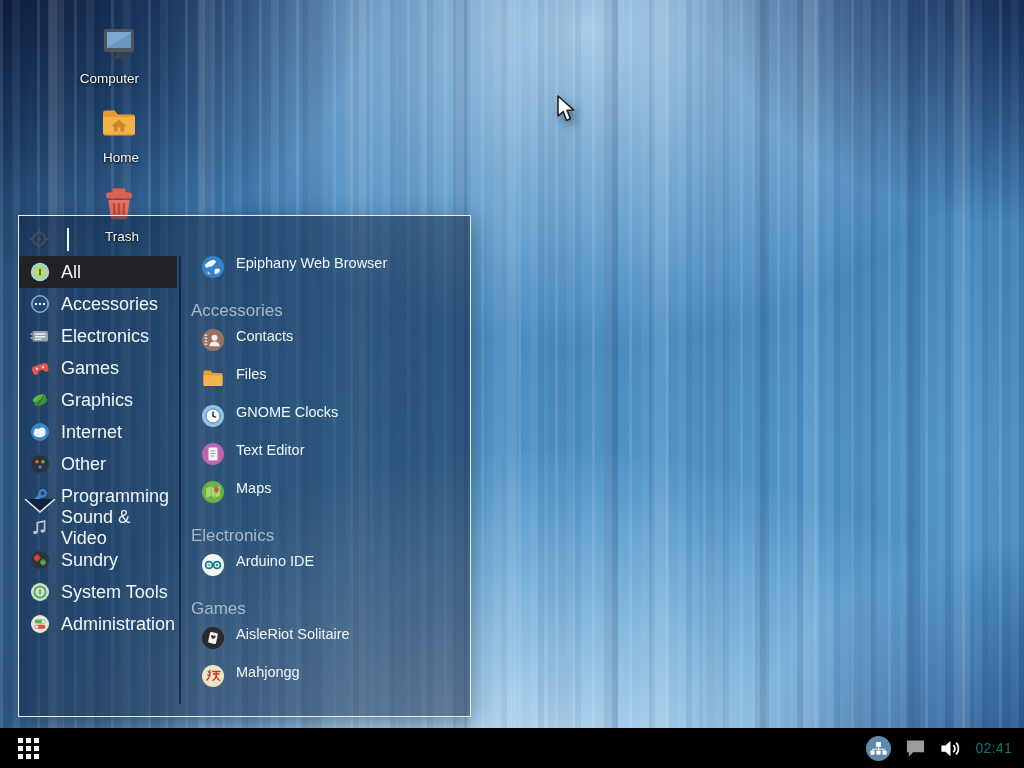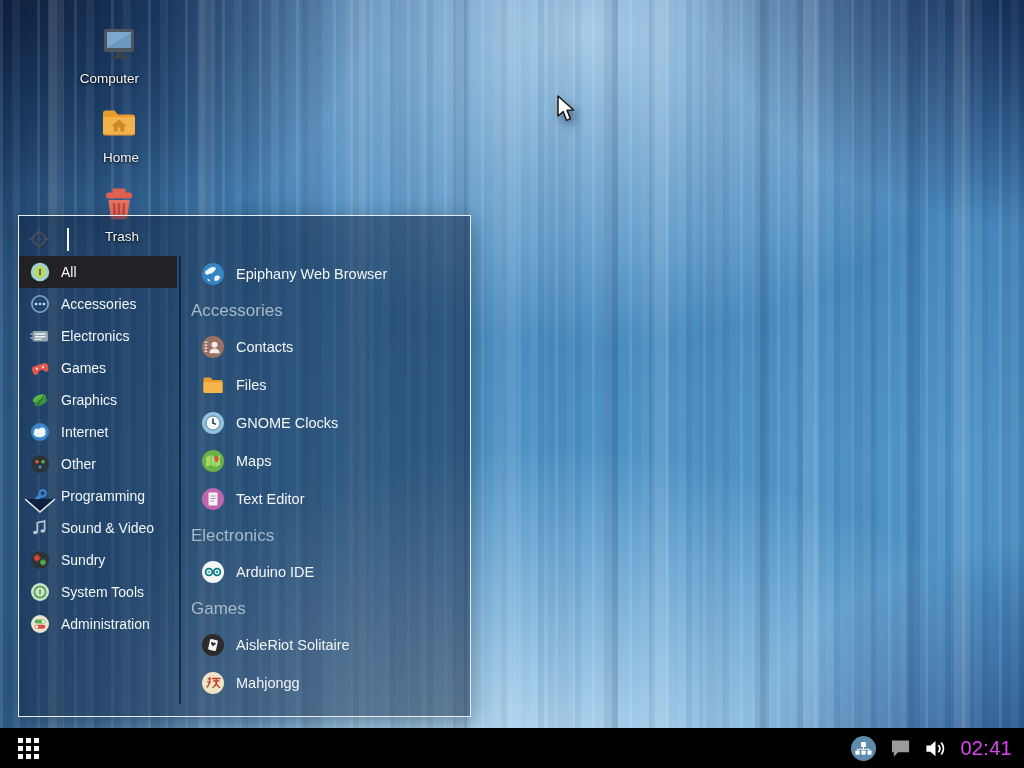--- a/index.html
+++ b/index.html
@@ -40,42 +40,42 @@
     position:absolute;left:18px;top:215px;width:451px;height:500px;z-index:50;
     background:rgba(11,25,53,0.46);
     border:1px solid var(--menu-border,#e6edf2);
     box-shadow:0 6px 22px rgba(0,0,0,0.35);
   }
   .menu-arrow{position:absolute;left:7px;top:499px;z-index:51;}
   .menu-search{position:absolute;left:8px;top:10px;width:430px;height:26px;display:flex;align-items:center;}
   .menu-search .icon20{width:20px;height:20px;margin-left:2px;}
   .search-cursor{width:1.5px;height:23px;background:#f2f5f7;margin-left:18px;}
   .cat-list{position:absolute;left:0;top:40px;width:158px;}
-  .cat-row{height:32px;display:flex;align-items:center;gap:11px;padding-left:11px;color:var(--item-text,#f2f5f7);font-size:14px;}
+  .cat-row{height:32px;display:flex;align-items:center;gap:11px;padding-left:11px;color:var(--item-text,#f2f5f7);font-size:18px;}
   .cat-row.selected{background:var(--selected-bg,#222226);}
   .cat-row .icon20{width:20px;height:20px;flex:0 0 20px;}
   .menu-sep{position:absolute;left:160px;top:40px;bottom:12px;width:2px;background:rgba(4,10,26,0.55);}
   .app-list{position:absolute;left:172px;top:39px;width:276px;display:flex;flex-direction:column;}
-  .app-row{height:38px;display:flex;align-items:center;gap:11px;padding-left:10px;color:var(--item-text,#f2f5f7);font-size:14.5px;}
+  .app-row{height:38px;display:flex;gap:11px;padding-left:10px;color:var(--item-text,#f2f5f7);font-size:14.5px;}
   .app-row .icon24{width:24px;height:24px;flex:0 0 24px;}
   .app-header{height:35px;display:flex;align-items:center;font-size:17px;color:var(--hdr-text,#a7bac9);}
   .icon20 svg,.icon24 svg,.icon40 svg{display:block;width:100%;height:100%;}
   
   .panel{
     position:absolute;left:0;bottom:0;width:1024px;height:40px;z-index:100;
     background:var(--panel-bg,#000);display:flex;align-items:center;
   }
   .menu-button{width:56px;height:40px;display:flex;align-items:center;justify-content:center;}
   .grid-icon{display:grid;grid-template-columns:repeat(3,5px);grid-template-rows:repeat(3,5px);gap:3px;}
   .grid-icon i{background:#fff;display:block;}
   .tray{margin-left:auto;display:flex;align-items:center;gap:13px;padding-right:12px;}
   .tray-network{width:27px;height:27px;}
   .tray-chat{width:21px;height:19px;}
   .tray-volume{width:23px;height:19px;}
-  .clock{color:#d946ef;font-size:20px;letter-spacing:0.3px;}
+  .clock{color:#0f766e;font-size:14px;letter-spacing:0.3px;}
   
   .mouse-cursor{position:absolute;left:556px;top:95px;z-index:200;filter:drop-shadow(4px 6px 5px rgba(0,20,50,0.45));}
 </style>
 </head>
 <body>
 
 <div class="wallpaper"></div>
 
 <div class="desktop-icons">
     <div class="desktop-item">
@@ -323,42 +323,42 @@
             <line x1="12" y1="12" x2="12" y2="7.6" stroke="#33454f" stroke-width="1.6"></line>
             <line x1="12" y1="12" x2="15" y2="13.4" stroke="#33454f" stroke-width="1.6"></line>
             <circle cx="12" cy="12" r="0.9" fill="#33454f"></circle>
           </svg>
         </span>
         <span class="app-label">GNOME Clocks</span>
       </div>
       <div class="app-row">
         <span class="icon24">
           <svg viewBox="0 0 24 24">
-            <circle cx="12" cy="12" r="11" fill="#68b246"></circle>
-            <path d="M5 8.2 l5 -2.2 4 2.2 5 -2.2 v9.8 l-5 2.2 -4 -2.2 -5 2.2 z" fill="#a6d86e"></path>
-            <path d="M10 6 v10" stroke="#7cbf52" stroke-width="1"></path>
-            <path d="M14 8.2 v10" stroke="#7cbf52" stroke-width="1"></path>
-            <path d="M15.5 13.5 c-1.5 -1.8 -2.2 -3 -2.2 -4.2 a2.2 2.2 0 0 1 4.4 0 c0 1.2 -.7 2.4 -2.2 4.2 z" fill="#d8503f"></path>
-          </svg>
-        </span>
-        <span class="app-label">Maps</span>
-      </div>
-      <div class="app-row">
-        <span class="icon24">
-          <svg viewBox="0 0 24 24">
             <circle cx="12" cy="12" r="11" fill="#bc66b0"></circle>
             <rect x="7.5" y="5.5" width="9" height="13" rx="1" fill="#f7f2f6"></rect>
             <g stroke="#9a9a9a" stroke-width="1">
               <line x1="9.5" y1="9" x2="14.5" y2="9"></line>
               <line x1="9.5" y1="11.5" x2="14.5" y2="11.5"></line>
               <line x1="9.5" y1="14" x2="13" y2="14"></line>
             </g>
           </svg>
         </span>
         <span class="app-label">Text Editor</span>
+      </div>
+      <div class="app-row">
+        <span class="icon24">
+          <svg viewBox="0 0 24 24">
+            <circle cx="12" cy="12" r="11" fill="#68b246"></circle>
+            <path d="M5 8.2 l5 -2.2 4 2.2 5 -2.2 v9.8 l-5 2.2 -4 -2.2 -5 2.2 z" fill="#a6d86e"></path>
+            <path d="M10 6 v10" stroke="#7cbf52" stroke-width="1"></path>
+            <path d="M14 8.2 v10" stroke="#7cbf52" stroke-width="1"></path>
+            <path d="M15.5 13.5 c-1.5 -1.8 -2.2 -3 -2.2 -4.2 a2.2 2.2 0 0 1 4.4 0 c0 1.2 -.7 2.4 -2.2 4.2 z" fill="#d8503f"></path>
+          </svg>
+        </span>
+        <span class="app-label">Maps</span>
       </div>
       <div class="app-header">Electronics</div>
       <div class="app-row">
         <span class="icon24">
           <svg viewBox="0 0 24 24">
             <circle cx="12" cy="12" r="11" fill="#f4f7f8"></circle>
             <circle cx="8" cy="12" r="3.4" fill="none" stroke="#0b7d85" stroke-width="1.8"></circle>
             <circle cx="16" cy="12" r="3.4" fill="none" stroke="#0b7d85" stroke-width="1.8"></circle>
             <line x1="6.7" y1="12" x2="9.3" y2="12" stroke="#0b7d85" stroke-width="1.1"></line>
             <line x1="14.7" y1="12" x2="17.3" y2="12" stroke="#0b7d85" stroke-width="1.1"></line>

